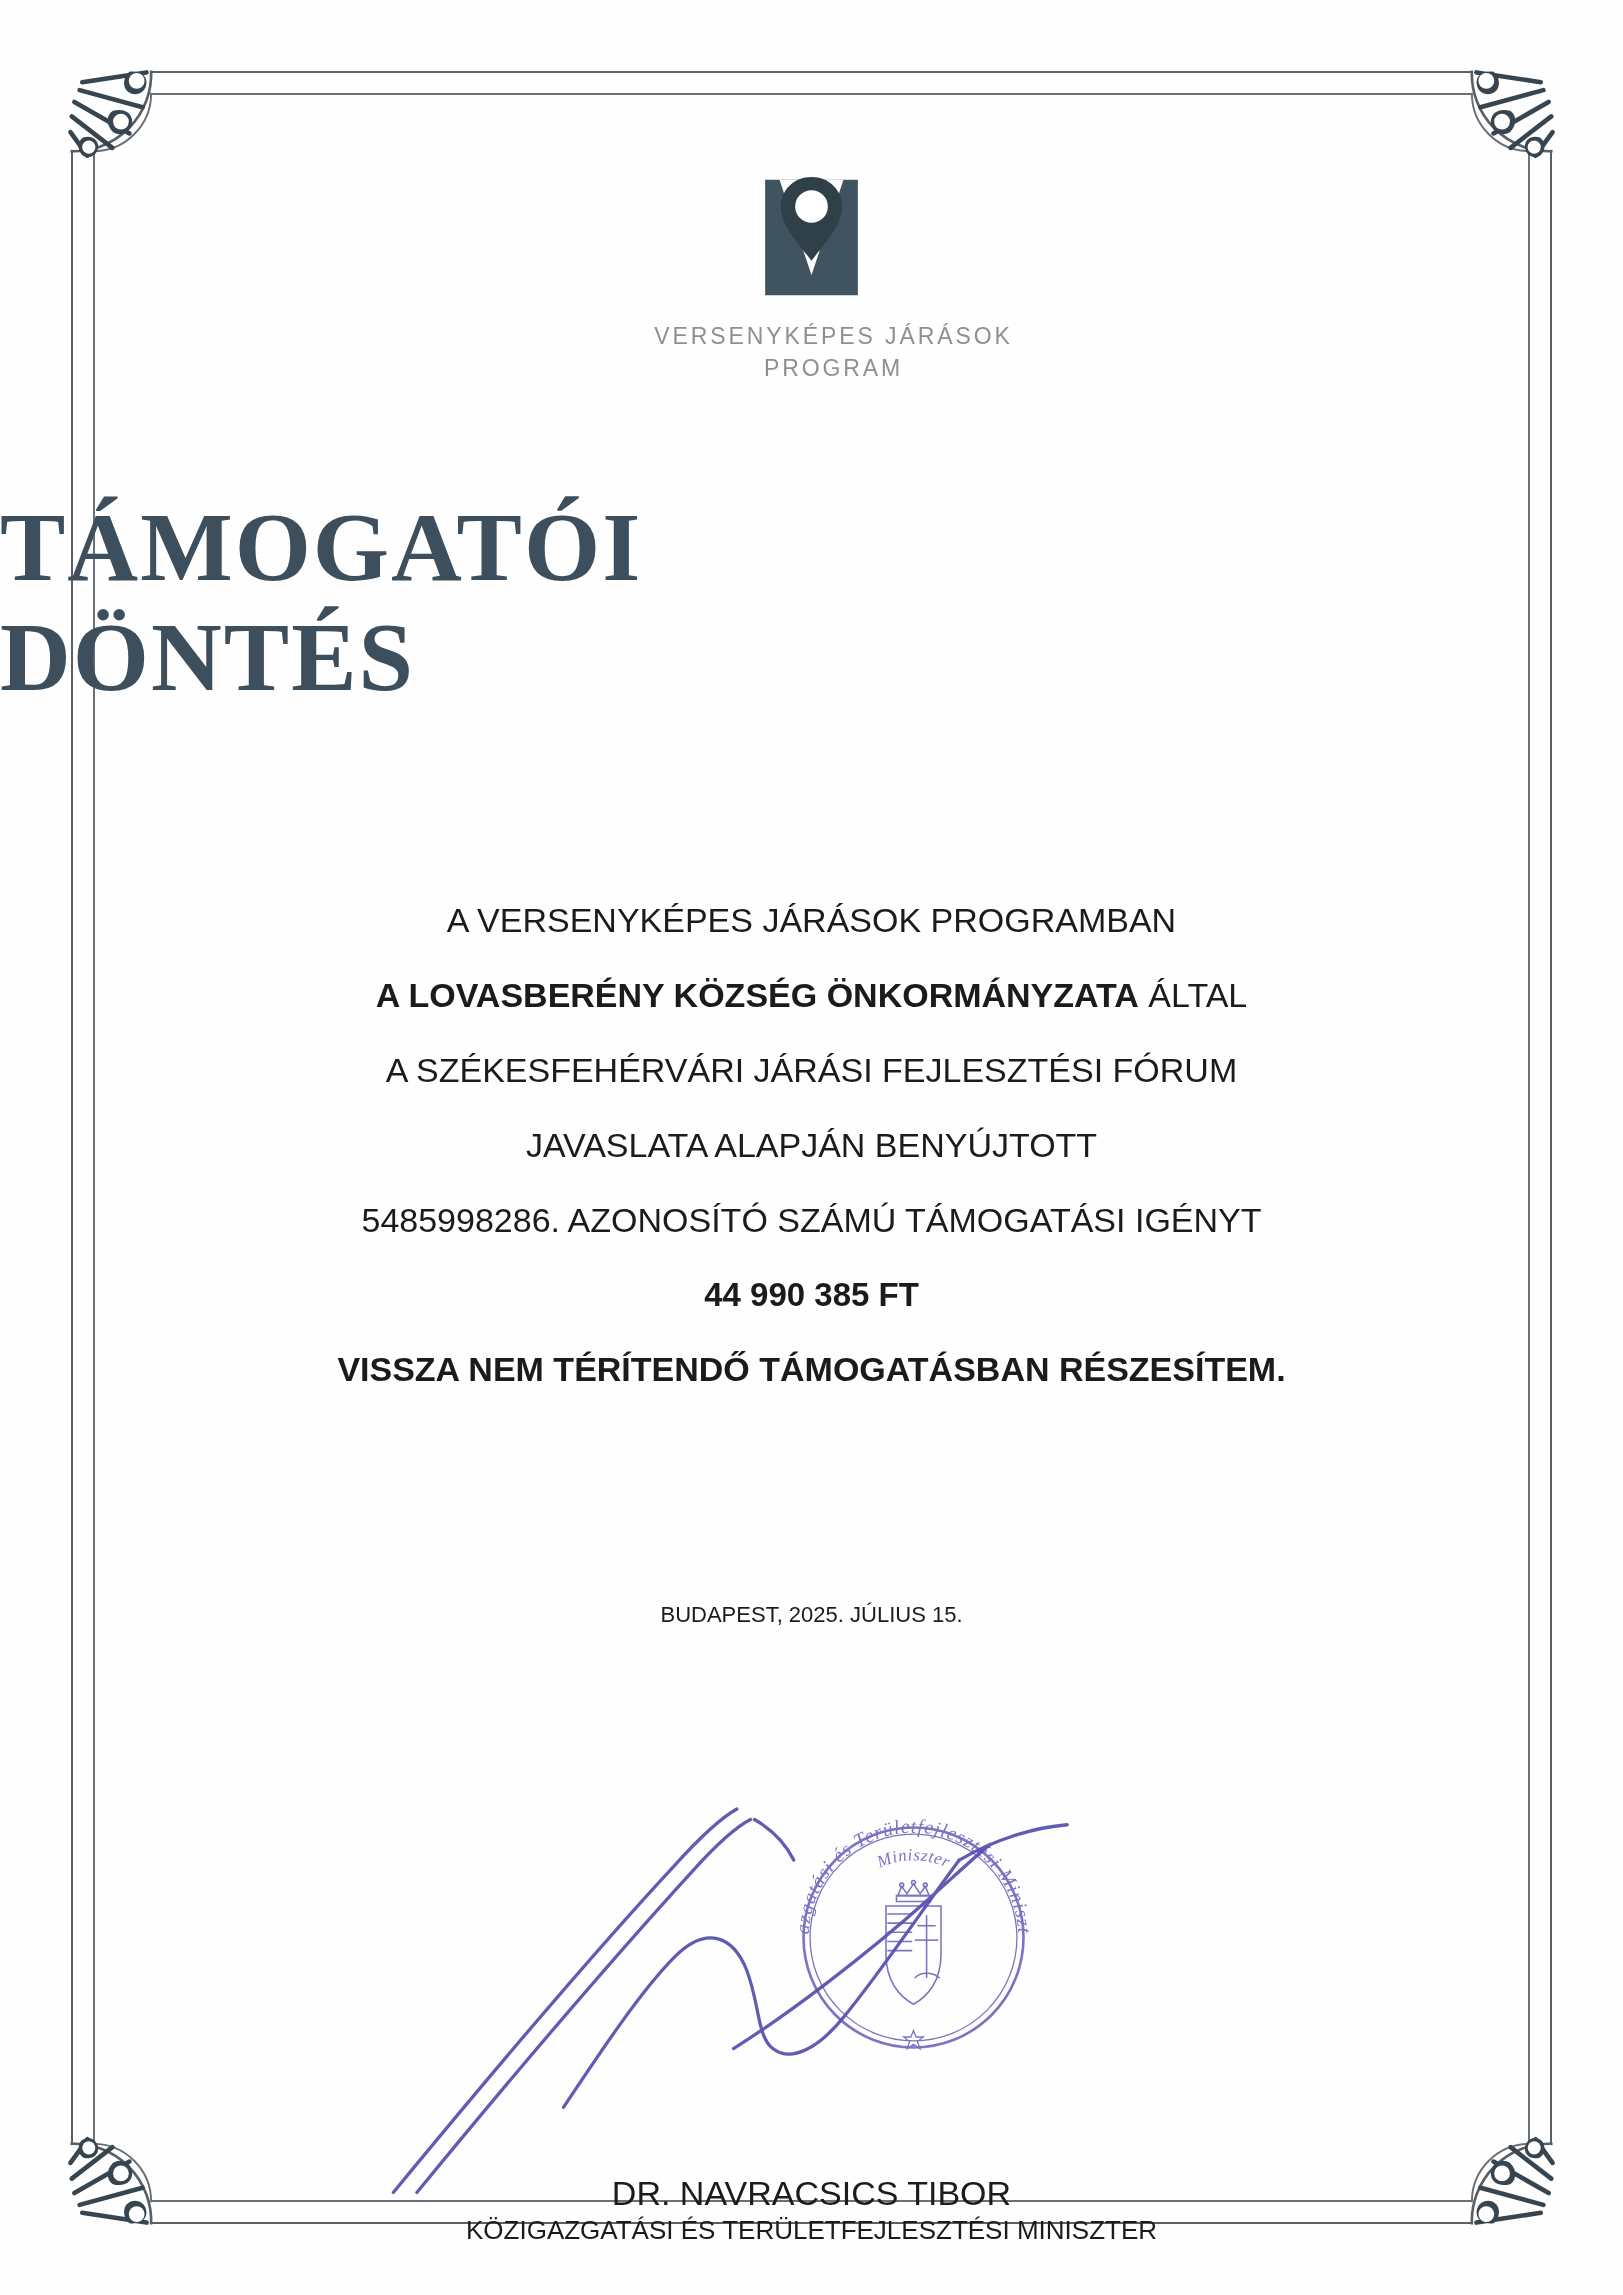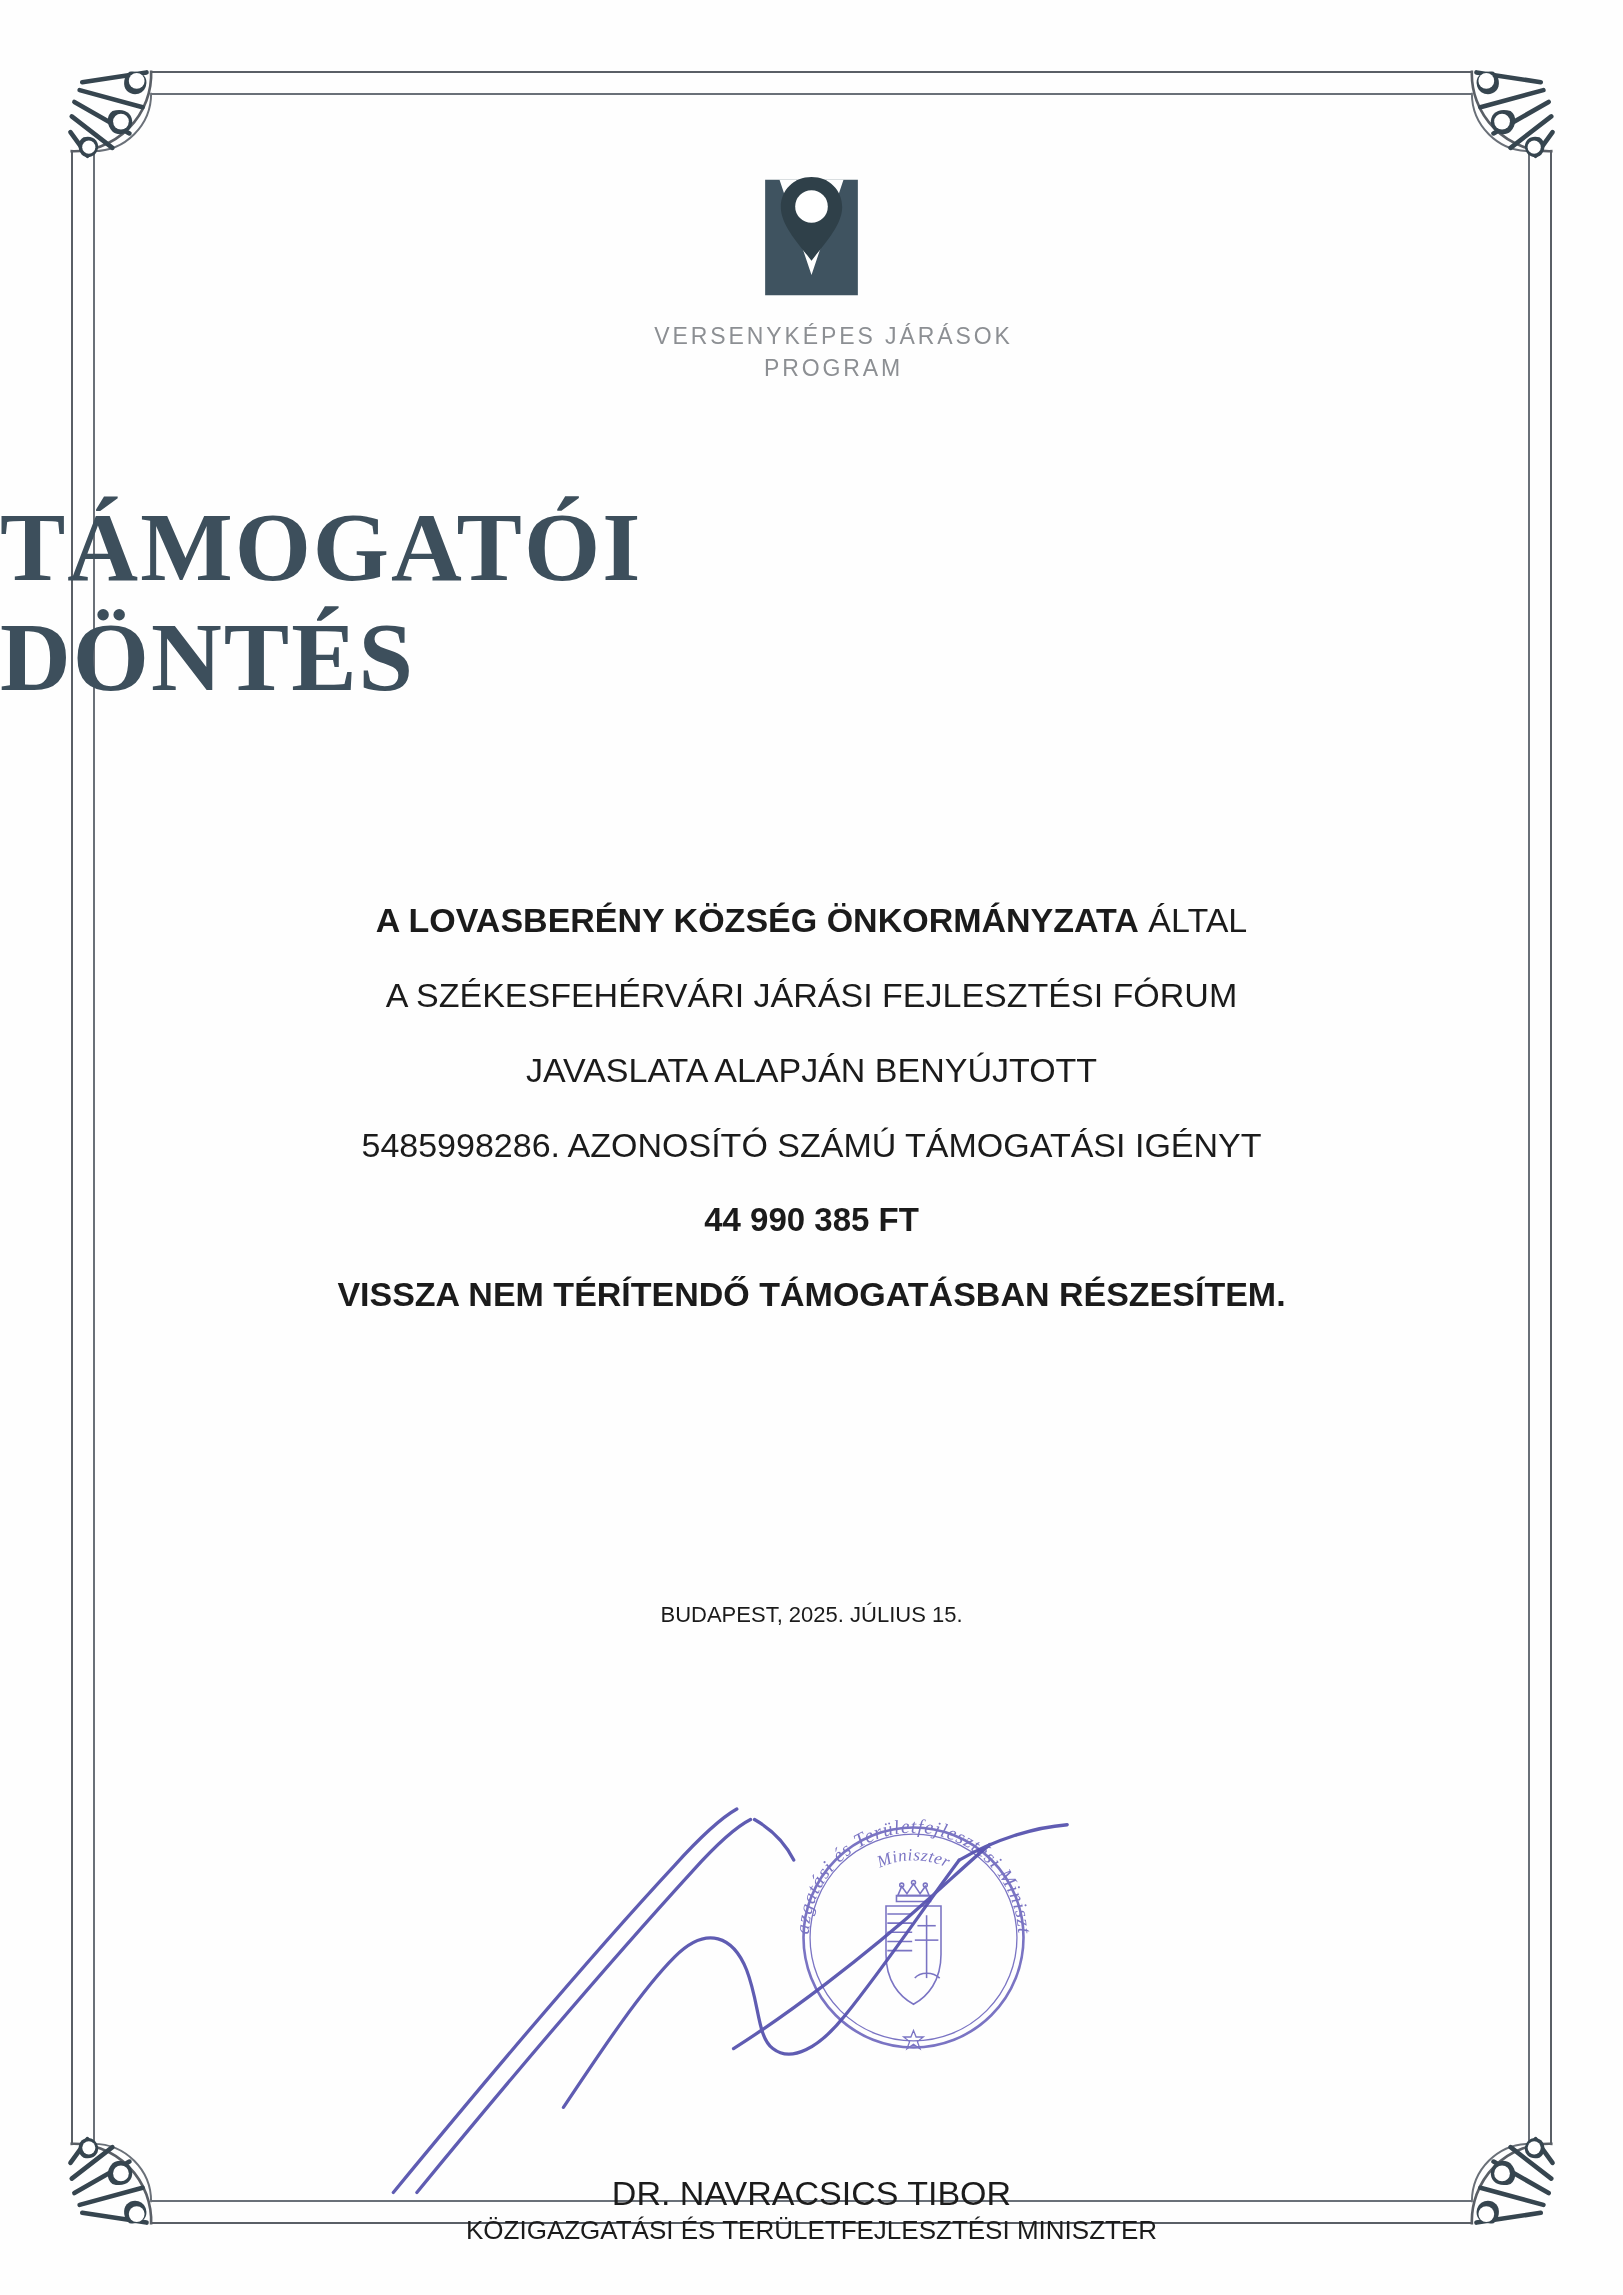--- a/index.html
+++ b/index.html
@@ -299,20 +299,21 @@
       <div>PROGRAM</div>
     </div>
   </div>
 
   <div class="title-block">
     <span class="title-line">TÁMOGATÓI</span>
     <span class="title-line">DÖNTÉS</span>
   </div>
 
   <div class="body-block">
+    <span class="body-line">A VERSENYKÉPES JÁRÁSOK PROGRAMBAN</span>
     <span class="body-line"><span class="bold">A LOVASBERÉNY KÖZSÉG ÖNKORMÁNYZATA</span> <span>ÁLTAL</span></span>
     <span class="body-line">A SZÉKESFEHÉRVÁRI JÁRÁSI FEJLESZTÉSI FÓRUM</span>
     <span class="body-line">JAVASLATA ALAPJÁN BENYÚJTOTT</span>
     <span class="body-line">5485998286. AZONOSÍTÓ SZÁMÚ TÁMOGATÁSI IGÉNYT</span>
     <span class="body-line amount">44 990 385 FT</span>
     <span class="body-line final">VISSZA NEM TÉRÍTENDŐ TÁMOGATÁSBAN RÉSZESÍTEM.</span>
   </div>
 
   <div class="date-line">BUDAPEST, 2025. JÚLIUS 15.</div>
 

